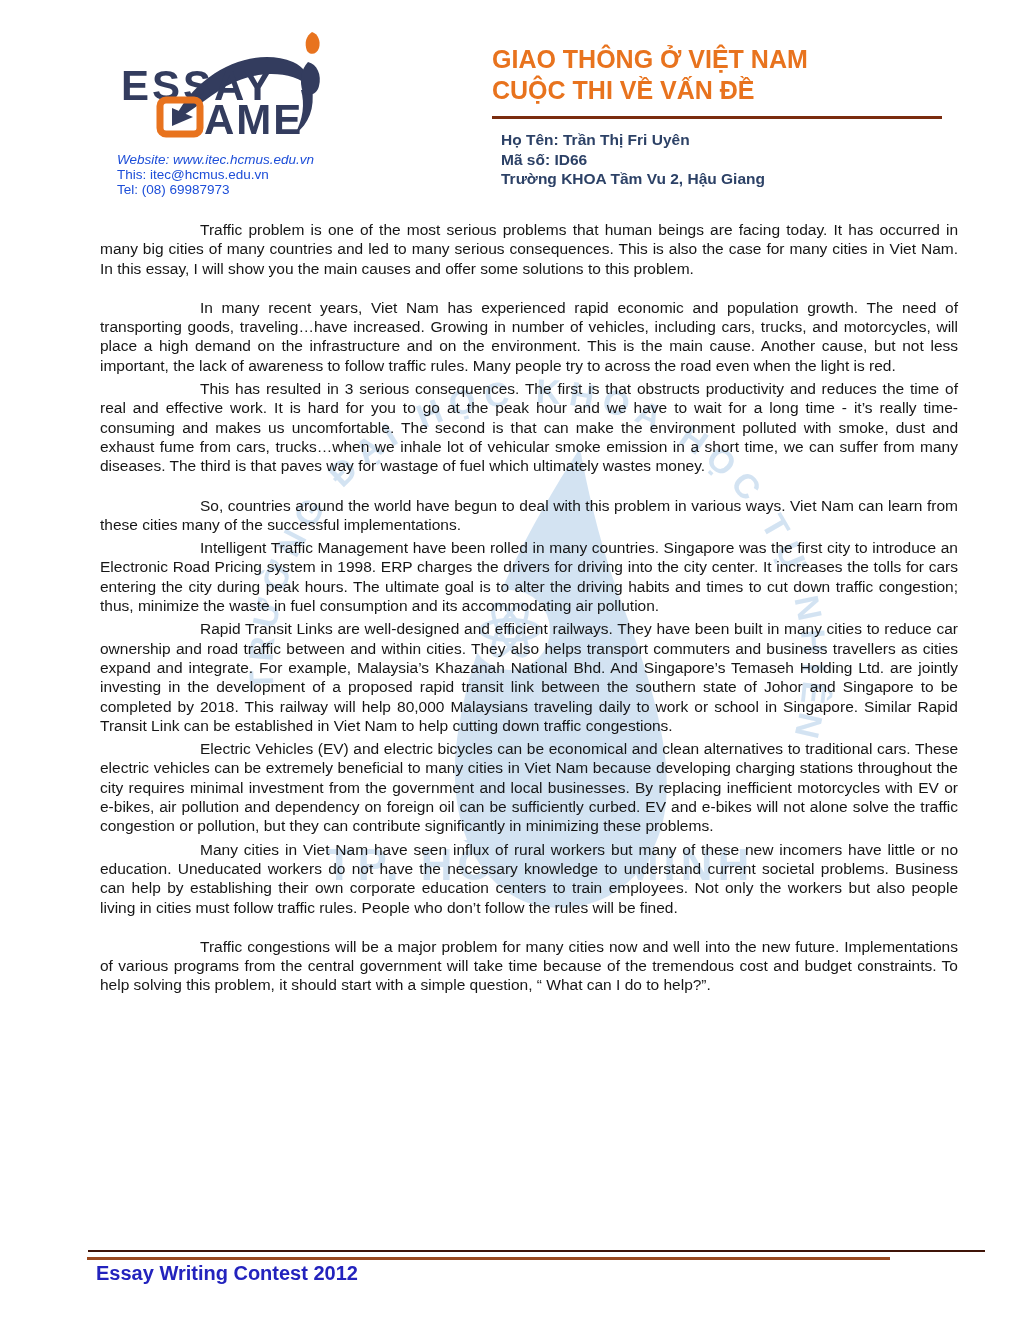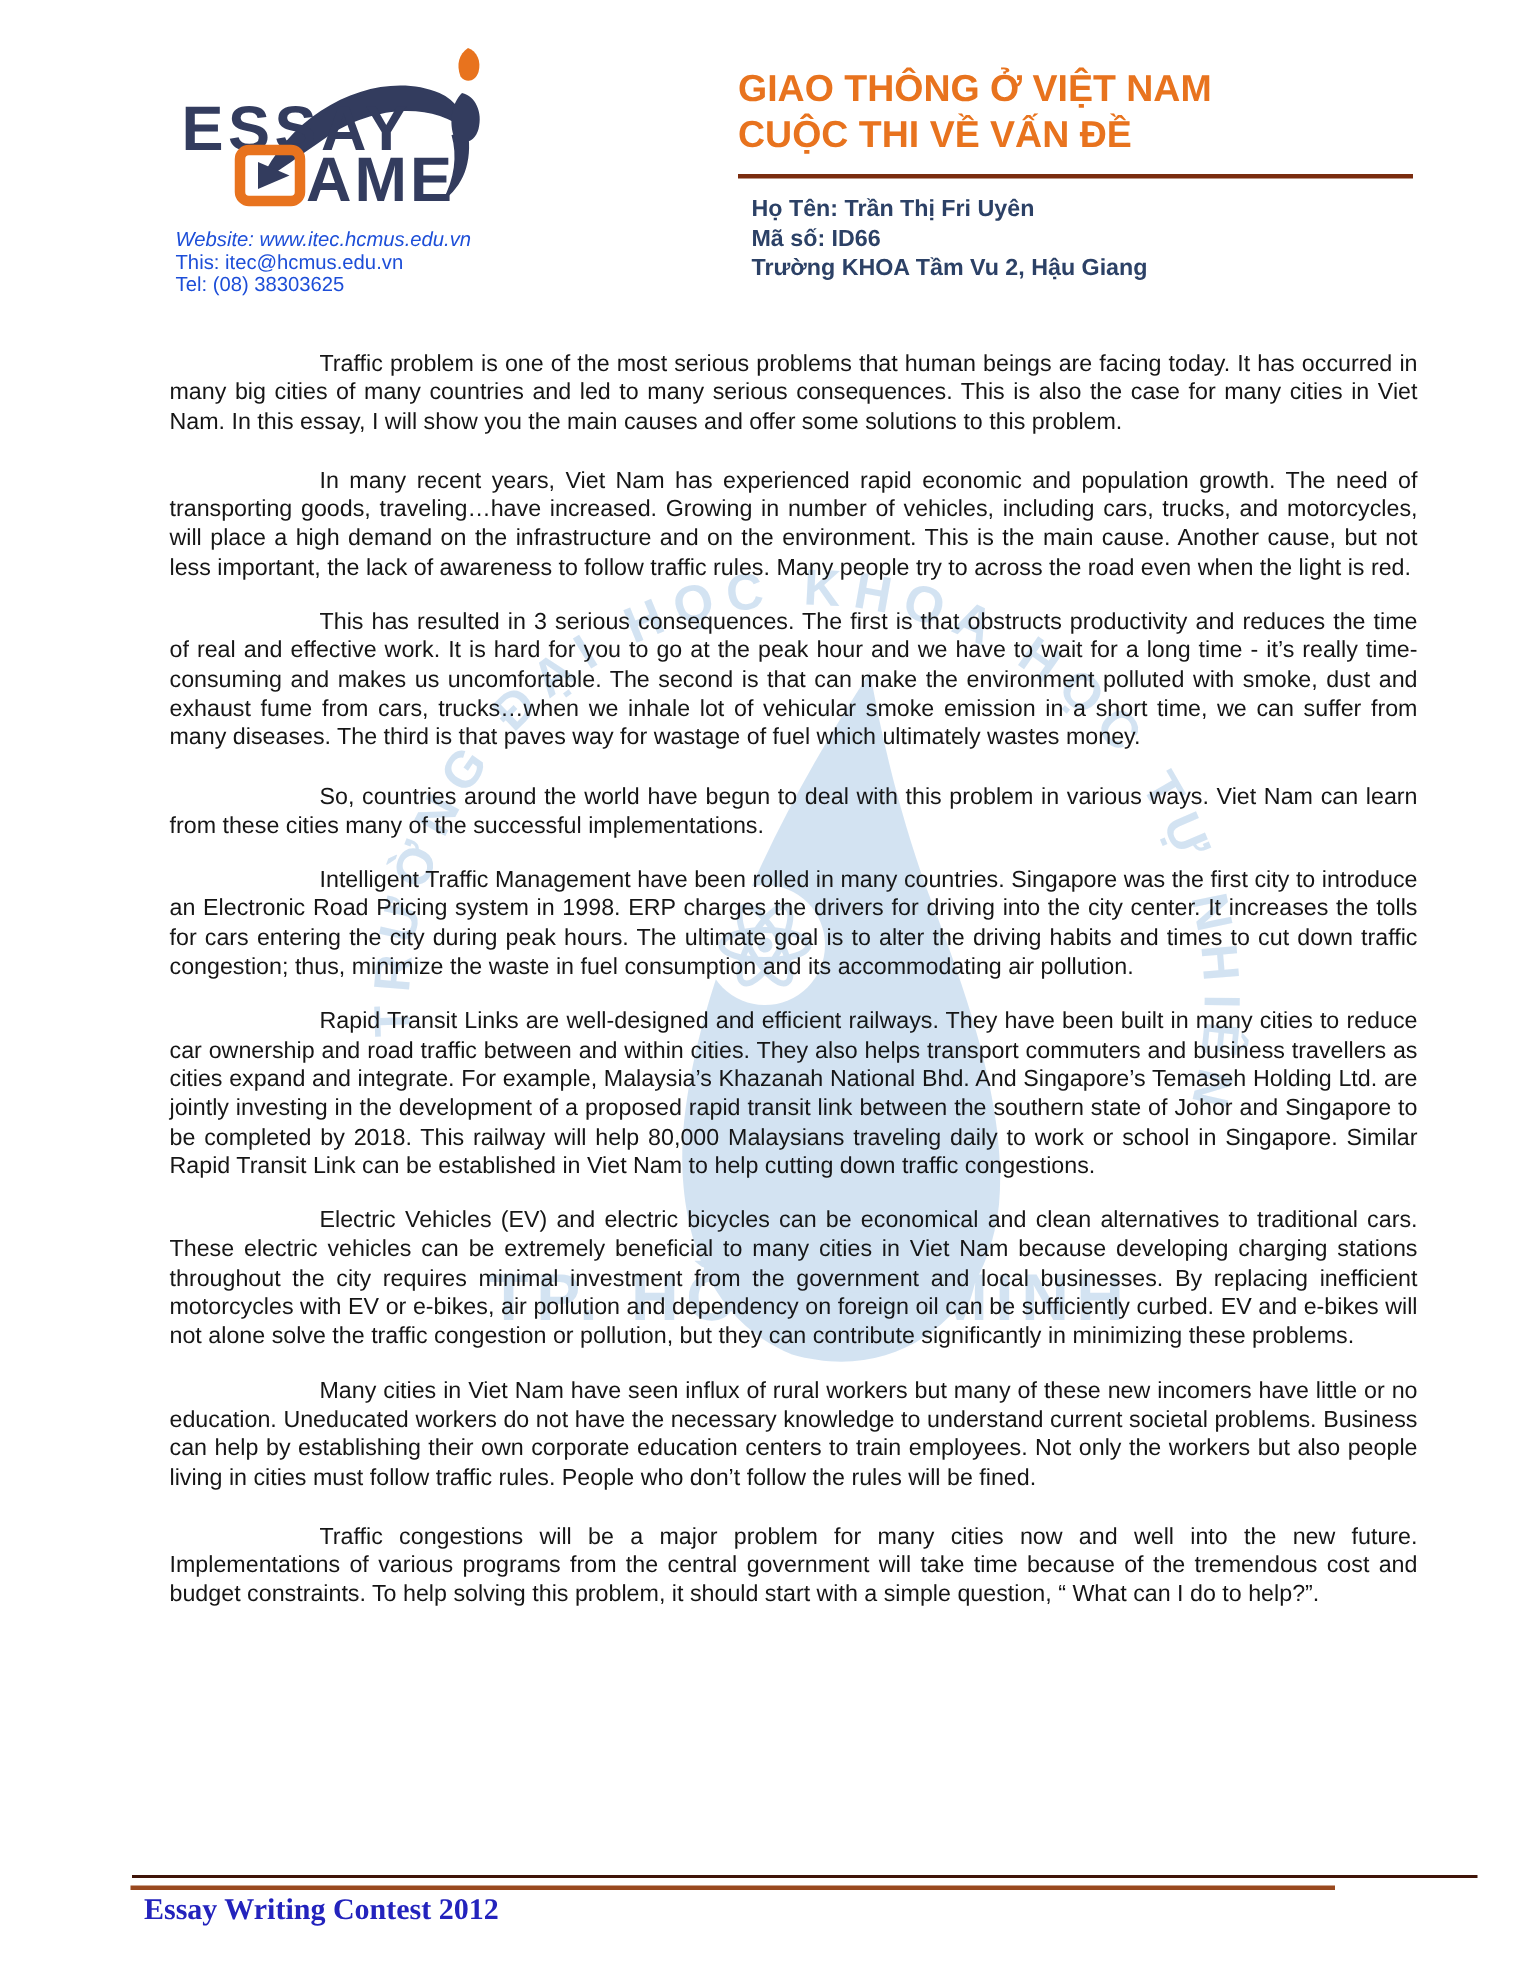--- a/index.html
+++ b/index.html
@@ -35,28 +35,28 @@
   .student-info {
     position:absolute; left:501px; top:130px; font-size:15.5px; font-weight:bold;
     color:#2c4166; line-height:19.5px; z-index:2;
   }
   
   .essay-body {
     position:absolute; left:96px; top:216px; width:866px;
     color:#161616; font-size:15.5px; line-height:19.3px; text-align:justify;
     z-index:1;
   }
-  .para { margin:17px; text-indent:100px; }
+  .para { margin:4px; text-indent:100px; }
   .para.gap { margin-top:20px; }
   
   .footer-rule1 { position:absolute; left:88px; top:1250px; width:897px; height:2px; background:#3f1408; z-index:2; }
   .footer-rule2 { position:absolute; left:87px; top:1257px; width:803px; height:3px; background:#99491f; z-index:2; }
   .footer-text {
     position:absolute; left:96px; top:1262px;
-    font-family:Liberation Serif, serif; font-weight:bold;
+    font-family:Liberation Sans, sans-serif; font-weight:bold;
     font-size:20px; color:#2323bd; z-index:2;
   }
 </style>
 </head>
 <body>
 
 <div class="page">
 
   <svg class="watermark" viewBox="0 0 624 624" aria-hidden="true">
     <defs>
@@ -88,21 +88,21 @@
     <text x="16" y="76" font-family="Liberation Sans, sans-serif" font-size="42" font-weight="bold" letter-spacing="3" fill="#333c5e">ESSAY</text>
     <g>
       <rect x="55" y="76" width="40" height="34" rx="6" fill="none" stroke="#e8731e" stroke-width="7"></rect>
       <polygon points="67,84 88,93 67,102" fill="#333c5e"></polygon>
     </g>
     <text x="99" y="110" font-family="Liberation Sans, sans-serif" font-size="42" font-weight="bold" letter-spacing="2" fill="#333c5e">AME</text>
   </svg>
 
   <div class="contact-line site">Website: www.itec.hcmus.edu.vn</div>
   <div class="contact-line mail">This:  itec@hcmus.edu.vn</div>
-  <div class="contact-line tel">Tel: (08) 38303625</div>
+  <div class="contact-line tel">Tel: (08) 69987973</div>
 
   <div class="contest-title">
     <div>GIAO THÔNG Ở VIỆT NAM</div>
     <div>CUỘC THI VỀ VẤN ĐỀ</div>
   </div>
   <div class="title-rule"></div>
 
   <div class="student-info">
     <div>Họ Tên: Trần Thị Fri Uyên</div>
     <div>Mã số: ID66</div>

